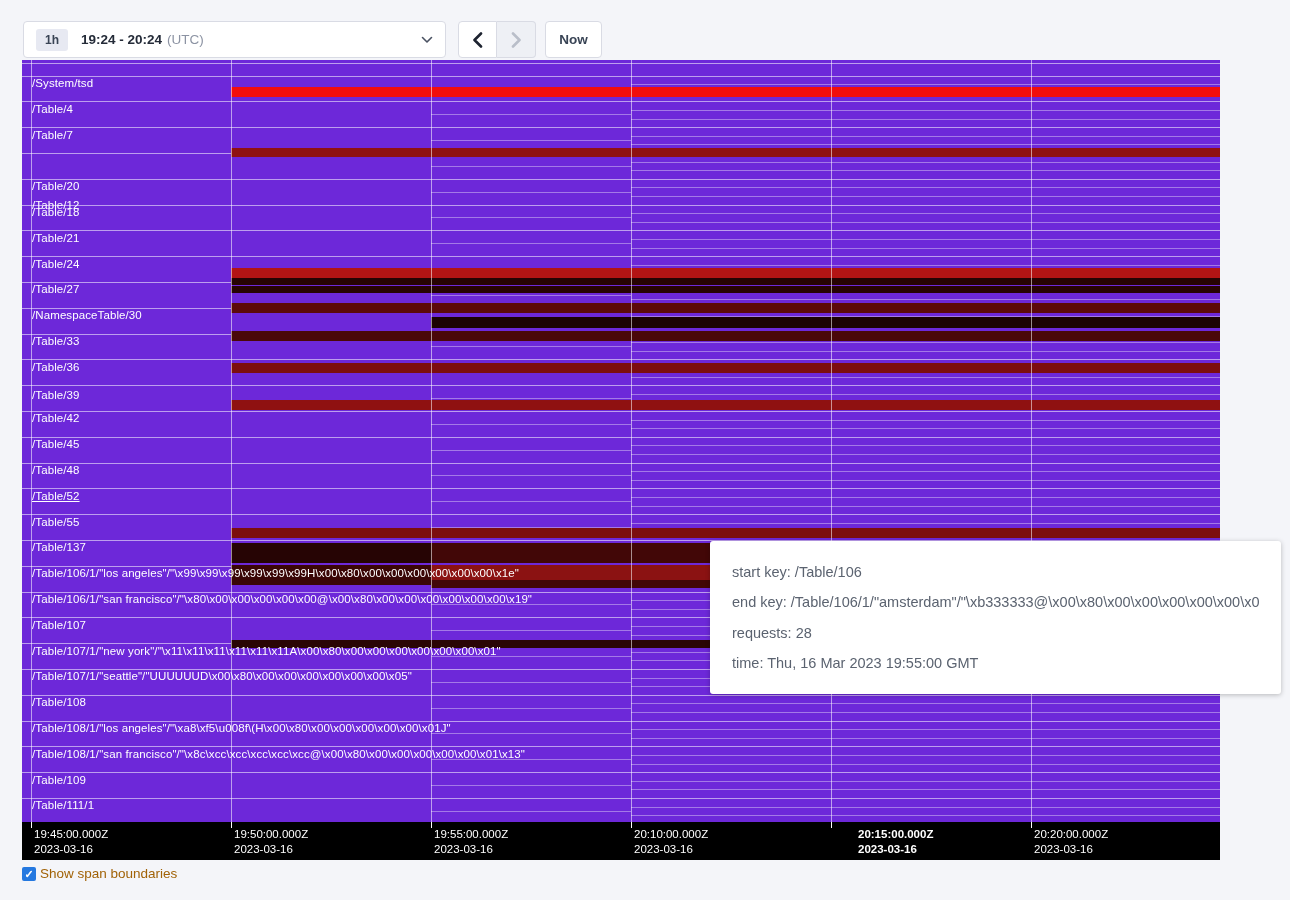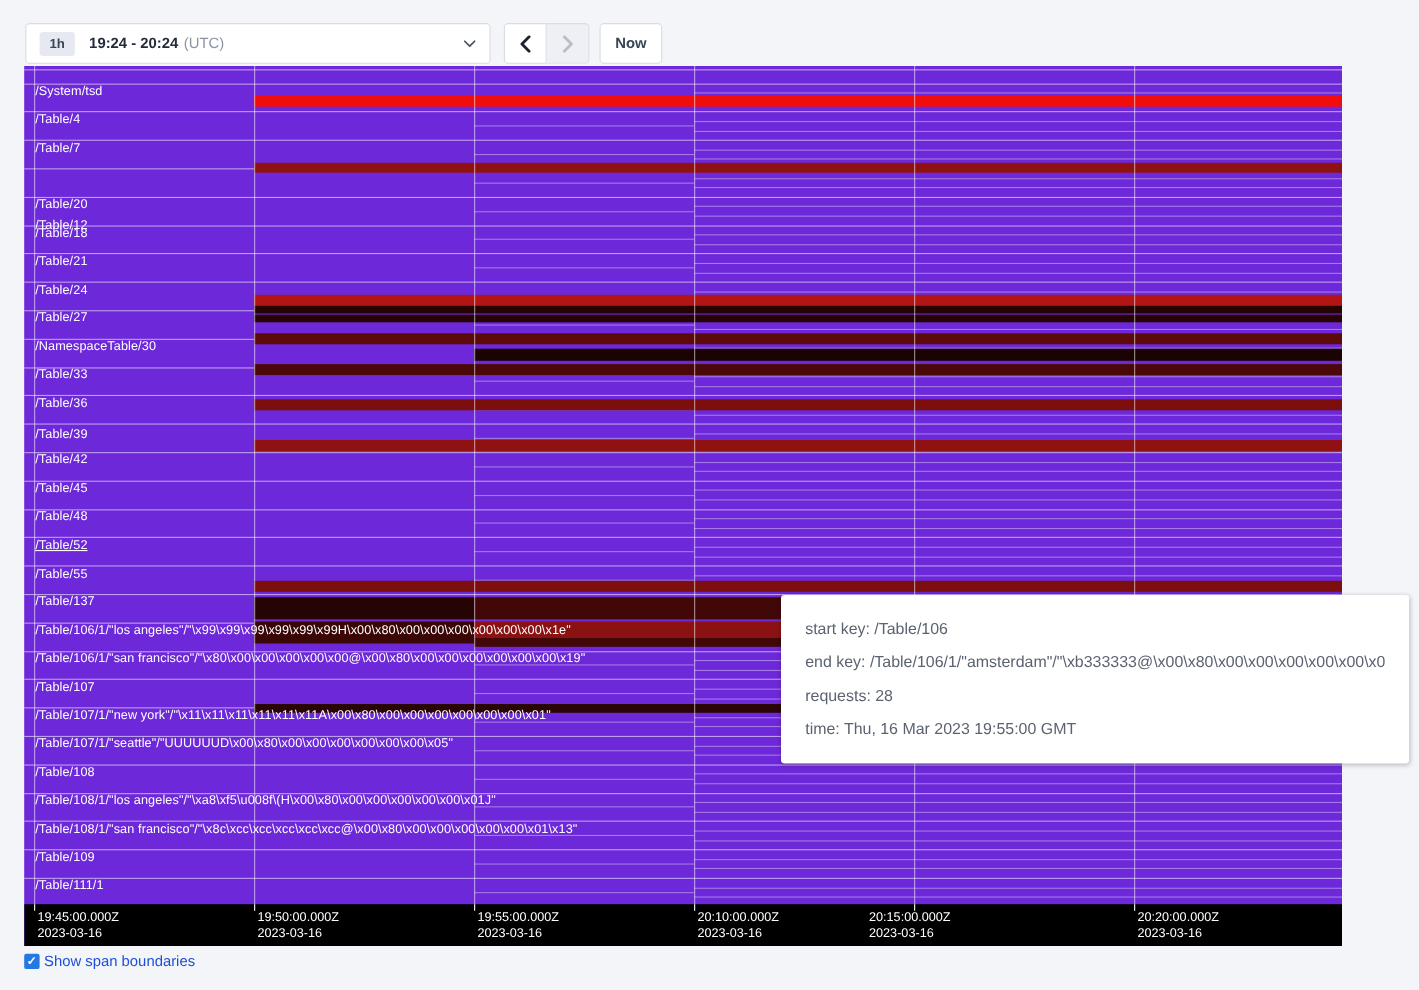--- a/index.html
+++ b/index.html
@@ -68,21 +68,21 @@
   }
   .kv-tooltip div { white-space:nowrap; overflow:hidden; }
 
   
   .footer { position:absolute; left:22px; top:866px; display:flex; align-items:center; }
   .checkbox {
     width:14px; height:14px; background:#2478e0; border-radius:2px;
     color:#fff; font-size:11px; line-height:14px; text-align:center; cursor:pointer;
     font-weight:bold;
   }
-  .checkbox-label { margin-left:4px; font-size:13.5px; color:#1d4ed8; }
+  .checkbox-label { margin-left:4px; font-size:13.5px; color:#a16207; }
 </style>
 </head>
 <body>
 
 <div class="stage">
 
   <div class="time-selector">
     <span class="range-badge">1h</span>
     <span class="range-text">19:24 - 20:24</span>
     <span class="range-zone">(UTC)</span>
@@ -297,21 +297,21 @@
         <div class="axis-label" style="left: 412px;">
           <div>19:55:00.000Z</div>
           <div>2023-03-16</div>
         </div>
         <div class="tick" style="left: 609px;"></div>
         <div class="axis-label" style="left: 612px;">
           <div>20:10:00.000Z</div>
           <div>2023-03-16</div>
         </div>
         <div class="tick" style="left: 809px;"></div>
-        <div class="axis-label" style="left: 768px;">
+        <div class="axis-label" style="left: 836px; font-weight: bold;">
           <div>20:15:00.000Z</div>
           <div>2023-03-16</div>
         </div>
         <div class="tick" style="left: 1009px;"></div>
         <div class="axis-label" style="left: 1012px;">
           <div>20:20:00.000Z</div>
           <div>2023-03-16</div>
         </div>
       </div>
   </div>

